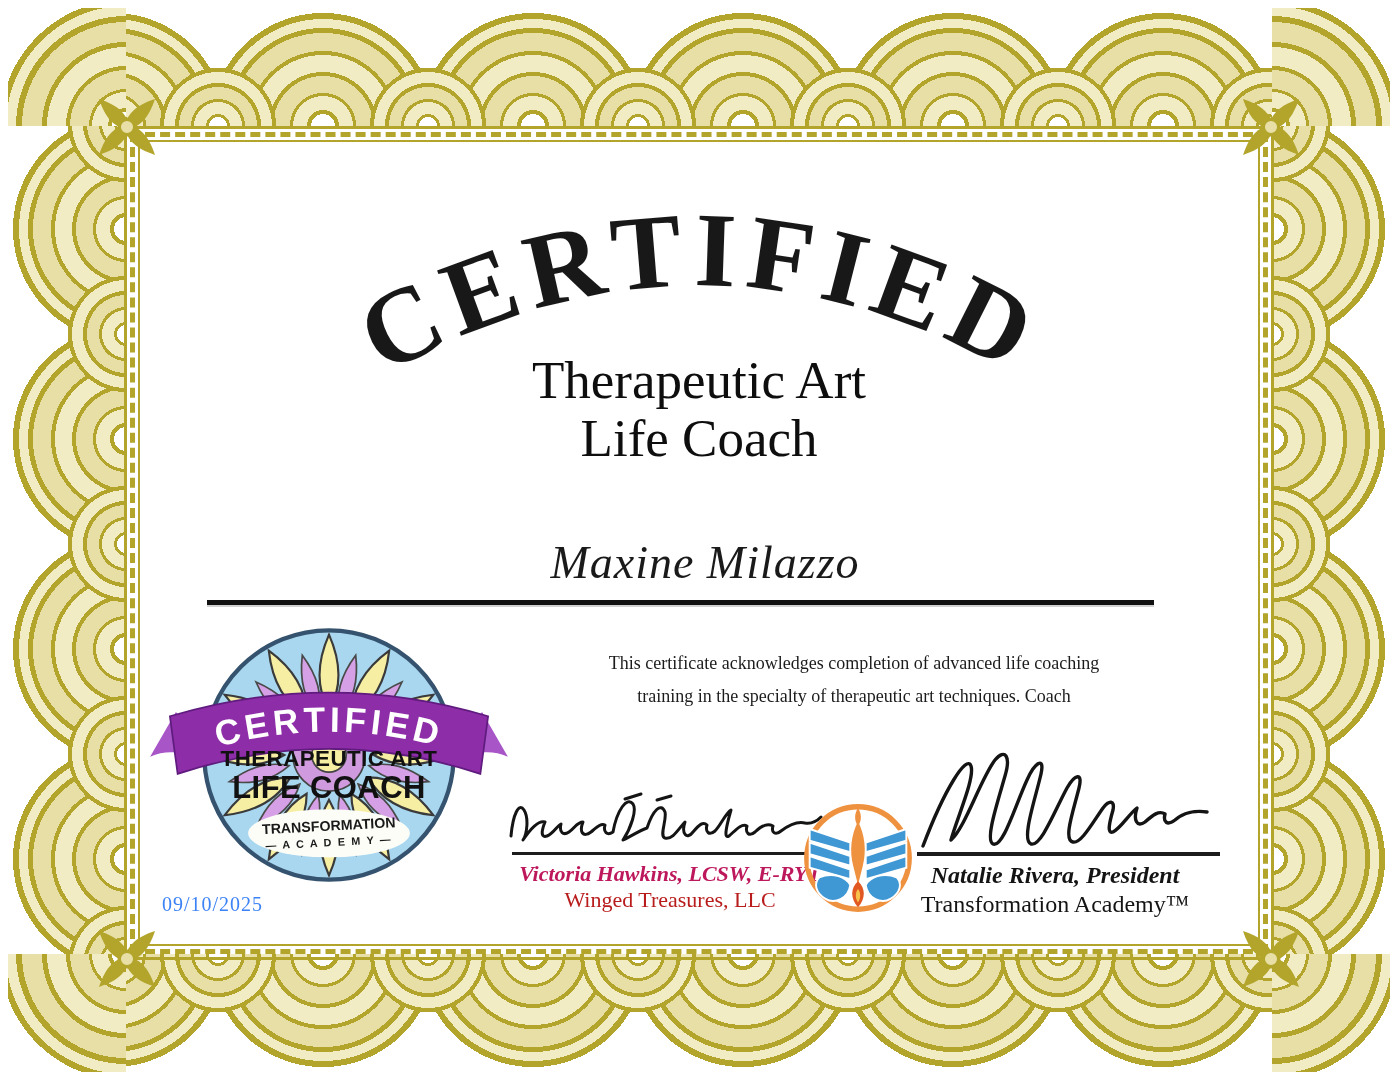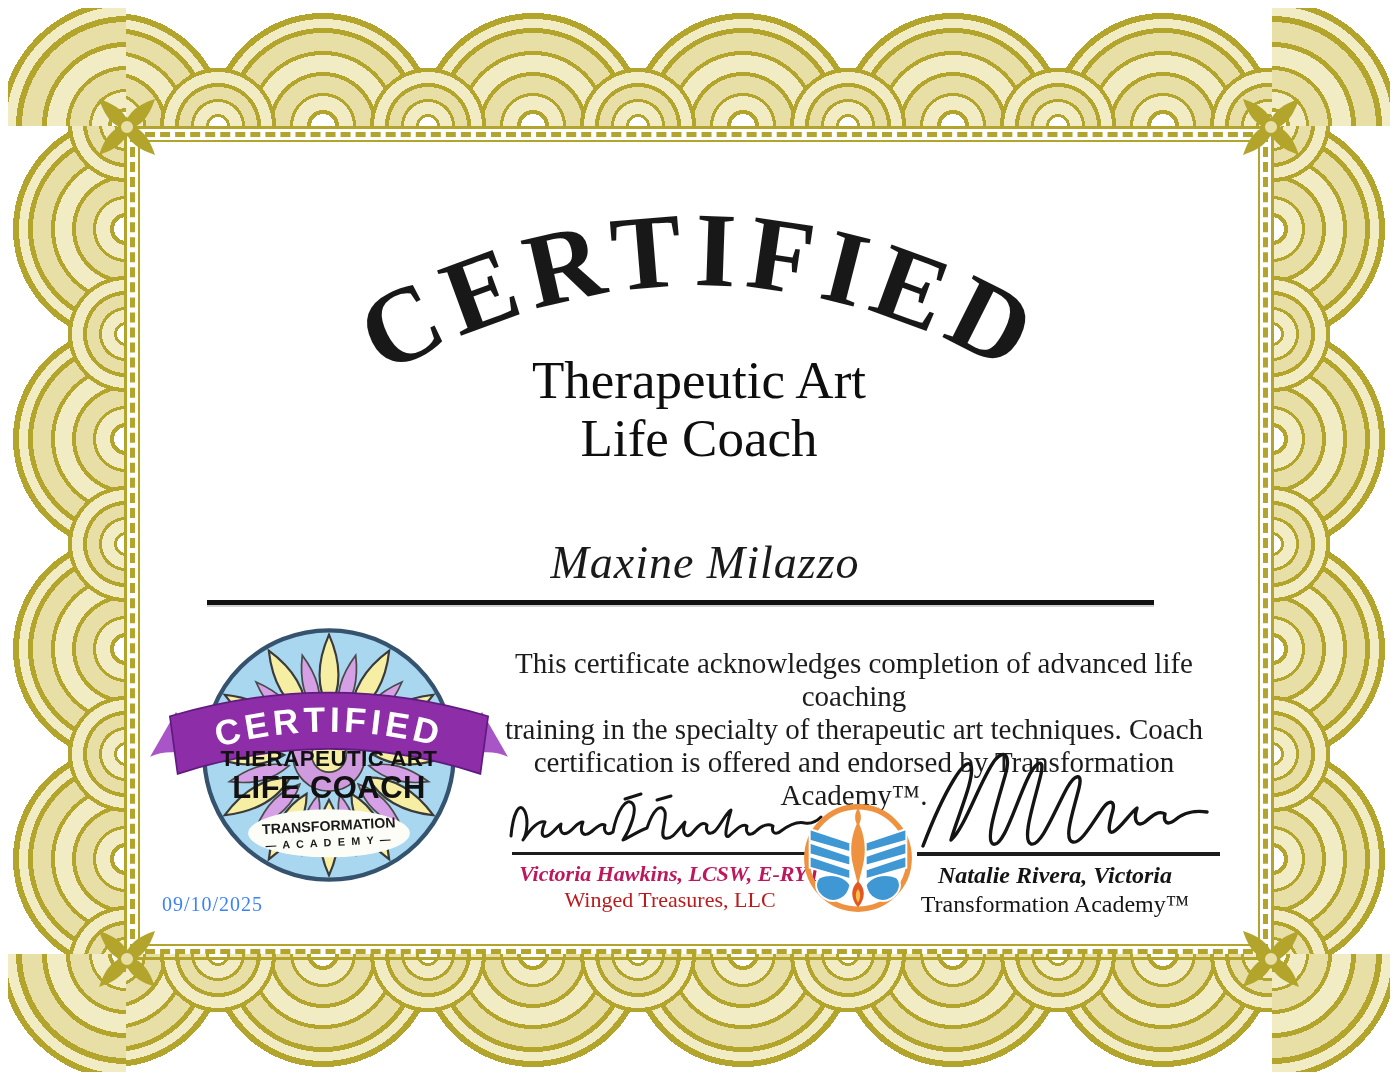--- a/index.html
+++ b/index.html
@@ -56,21 +56,21 @@
   .cf-br{right:84px;bottom:78px;}
   
   .content{position:absolute;inset:0;z-index:5;}
   .title-arc{position:absolute;left:240px;top:168px;width:920px;height:310px;overflow:visible;}
   .title-arc text{font-family:"Liberation Serif",serif;font-weight:bold;font-size:106px;fill:#181818;letter-spacing:9px;}
   .subtitle{position:absolute;left:0;width:1398px;text-align:center;font-size:53px;color:#0e0e0e;}
   .subtitle-1{top:350px;}
   .subtitle-2{top:408px;}
   .recipient{position:absolute;left:0;width:1410px;text-align:center;top:536px;font-size:46px;font-style:italic;color:#1a1a1a;letter-spacing:1px;}
   .name-rule{position:absolute;left:207px;top:600px;width:947px;height:5px;background:#111;box-shadow:0 2px 0 rgba(0,0,0,0.18);}
-  .body-text{position:absolute;left:486px;top:647px;width:736px;text-align:center;font-size:29px;line-height:33px;color:#1c1c1c;}
+  .body-text{position:absolute;left:486px;top:647px;width:736px;text-align:center;font-size:18px;line-height:33px;color:#1c1c1c;}
   .badge{position:absolute;left:200px;top:626px;width:258px;height:258px;overflow:visible;}
   .date{position:absolute;left:162px;top:893px;font-size:20px;color:#3b82f6;letter-spacing:1px;}
   .sig-svg{position:absolute;overflow:visible;}
   .sig-left-svg{left:505px;top:790px;width:320px;height:62px;}
   .sig-left-rule{position:absolute;left:512px;top:852px;width:300px;height:3px;background:#1c1c1c;}
   .sig-left-name{position:absolute;left:470px;top:861px;width:400px;text-align:center;font-size:22px;font-style:italic;font-weight:600;color:#be185d;}
   .sig-left-org{position:absolute;left:470px;top:887px;width:400px;text-align:center;font-size:22px;color:#b91c1c;}
   .logo{position:absolute;left:800px;top:800px;width:116px;height:116px;}
   .sig-right-svg{left:915px;top:748px;width:300px;height:105px;}
   .sig-right-rule{position:absolute;left:917px;top:852px;width:303px;height:4px;background:#1c1c1c;}
@@ -139,21 +139,20 @@
 
   <div class="subtitle subtitle-1">Therapeutic Art</div>
   <div class="subtitle subtitle-2">Life Coach</div>
 
   <div class="recipient">Maxine Milazzo</div>
   <div class="name-rule"></div>
 
   <div class="body-text">
     <div>This certificate acknowledges completion of advanced life coaching</div>
     <div>training in the specialty of therapeutic art techniques. Coach</div>
-    <div>certification is offered and endorsed by Transformation Academy™.</div>
   </div>
 
   <svg class="badge" viewBox="0 0 300 300" style="overflow:visible">
     <defs>
       <path id="ribArc" d="M-10,150 Q150,96 310,150"></path>
     </defs>
     <circle cx="150" cy="150" r="145" fill="#a9d7f0" stroke="#35536e" stroke-width="5"></circle>
     <g>
       <g fill="#d5a0e5" stroke="#4a4a4a" stroke-width="2">
         <path d="M150,30 C161,58 161,80 150,102 C139,80 139,58 150,30 Z" transform="rotate(15 150 150)"></path>
@@ -228,16 +227,16 @@
     <path d="M60,22 C53,36 51,52 55,68 L60,88 L65,68 C69,52 67,36 60,22 Z" fill="#ef9240"></path>
     <path d="M60,8 C56,15 56,21 60,27 C64,21 64,15 60,8 Z" fill="#ef9240"></path>
     <path d="M60,84 C52,91 52,102 60,111 C68,102 68,91 60,84 Z" fill="#e25822"></path>
     <path d="M60,92 C57,96 57,101 60,106 C63,101 63,96 60,92 Z" fill="#f8c24a"></path>
   </svg>
 
   <svg class="sig-svg sig-right-svg" viewBox="0 0 300 105">
     <path fill="none" stroke="#141414" stroke-width="3.4" stroke-linecap="round" stroke-linejoin="round" d="M8,98 C30,40 52,6 56,18 C60,30 42,70 36,92 C50,80 66,30 80,12 C90,0 96,8 90,28 C82,56 70,92 78,96 C88,100 100,58 112,32 C120,14 130,8 126,26 C120,52 106,92 116,96 C126,99 140,62 152,40 C160,26 168,24 164,40 C158,64 148,92 158,94 C166,96 178,74 188,60 C194,52 200,52 198,62 C194,76 192,86 198,84 C206,80 214,66 222,60 C218,72 222,80 230,74 C238,67 244,62 250,66 C248,74 252,78 260,72 C268,65 280,62 292,64"></path>
   </svg>
   <div class="sig-right-rule"></div>
-  <div class="sig-right-name">Natalie Rivera, Victoria</div>
+  <div class="sig-right-name">Natalie Rivera, President</div>
   <div class="sig-right-org">Transformation Academy™</div>
 
 </div>
 
 </body></html>

